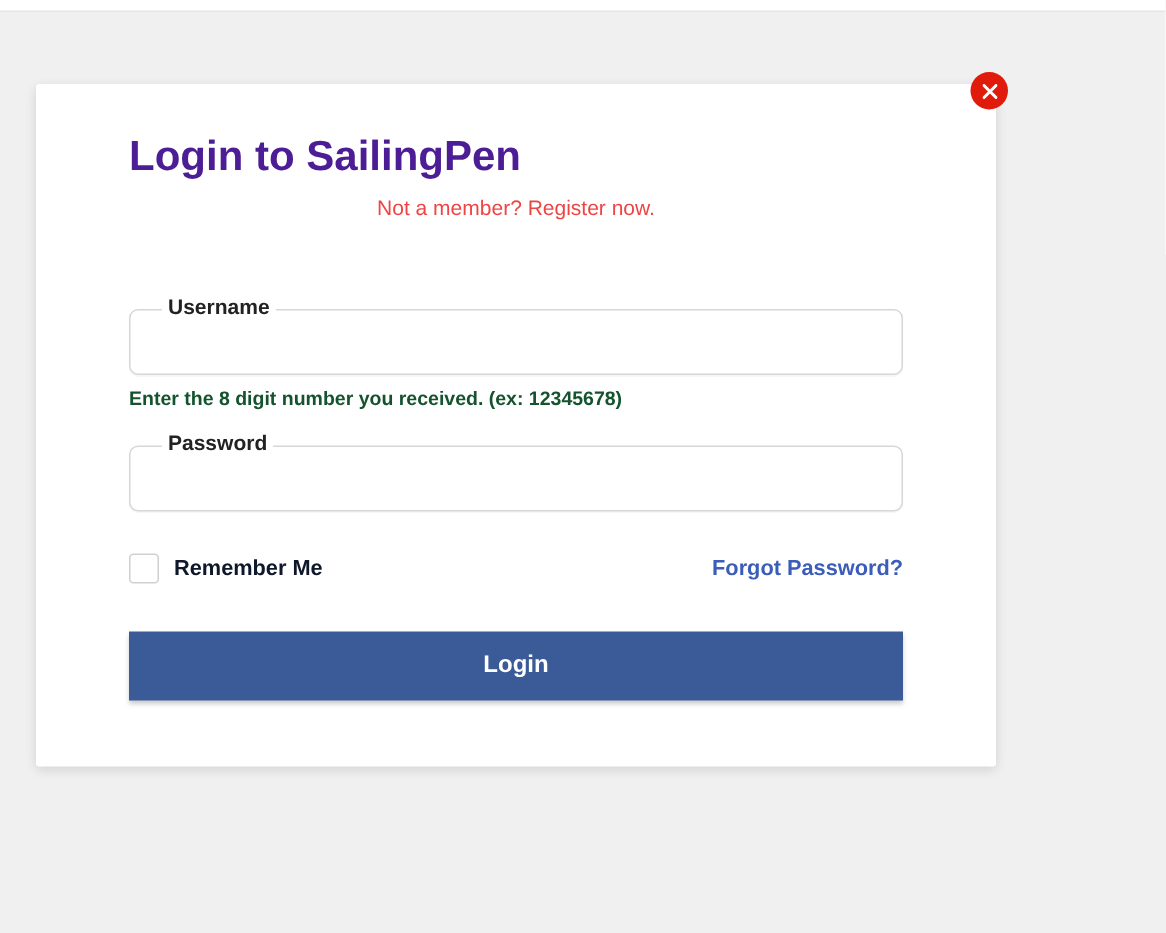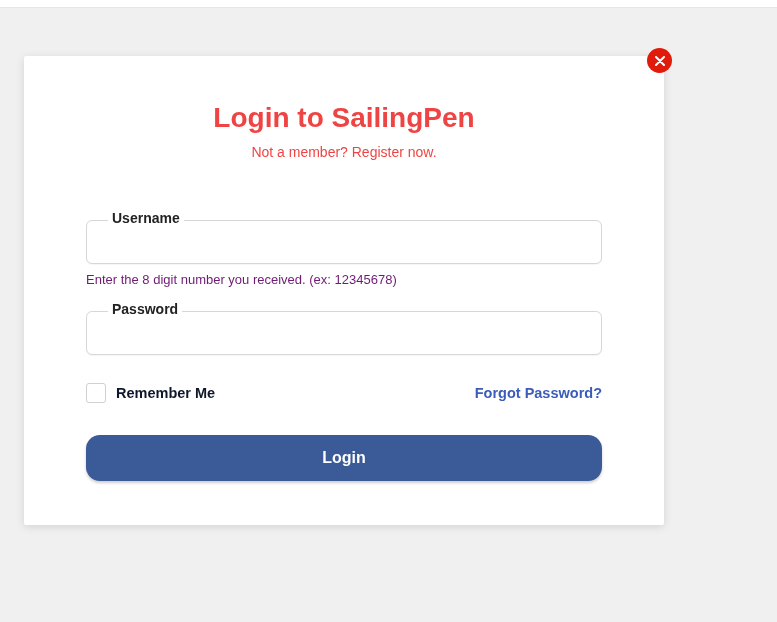--- a/index.html
+++ b/index.html
@@ -49,25 +49,25 @@
       cursor: pointer;
       font-size: 12px;
       font-weight: bold;
     }
     .close-btn svg {
       width: 10px;
       height: 10px;
       fill: #fff;
     }
     .modal-title {
-      text-align: center;
+      text-align: left;
       font-size: 28px;
       font-weight: 700;
-      color: #ef4444;
-      margin-top: 16px;
+      color: #4c1d95;
+      margin-top: 2px;
     }
     .modal-subtitle {
       text-align: center;
       font-size: 14px;
       color: #ef4444;
       margin-top: 10px;
     }
     .form-area {
       margin-top: 60px;
     }
@@ -90,23 +90,23 @@
       width: 100%;
       height: 44px;
       border: 1px solid #d7d7d7;
       border-radius: 6px;
       padding: 0 14px;
       font-size: 15px;
       box-shadow: 0 1px 1px rgba(0,0,0,0.04);
       outline: none;
     }
     .error-text {
-      color: #701a75;
+      color: #14532d;
       font-size: 13px;
-      font-weight: 400;
+      font-weight: 700;
       margin-top: 3px;
       margin-bottom: 24px;
     }
     .field.second {
       margin-top: 6px;
       margin-bottom: 28px;
     }
     .row {
       display: flex;
       justify-content: space-between;
@@ -135,21 +135,21 @@
       font-size: 14.5px;
       font-weight: 700;
       color: #3b5cb8;
       cursor: pointer;
     }
     .login-btn {
       width: 100%;
       height: 46px;
       background: #3a5a98;
       border: none;
-      border-radius: 14px;
+      border-radius: 0;
       color: #fff;
       font-size: 16px;
       font-weight: 700;
       cursor: pointer;
       box-shadow: 0 2px 3px rgba(0,0,0,0.2);
     }
   </style>
 </head>
 <body>
 

